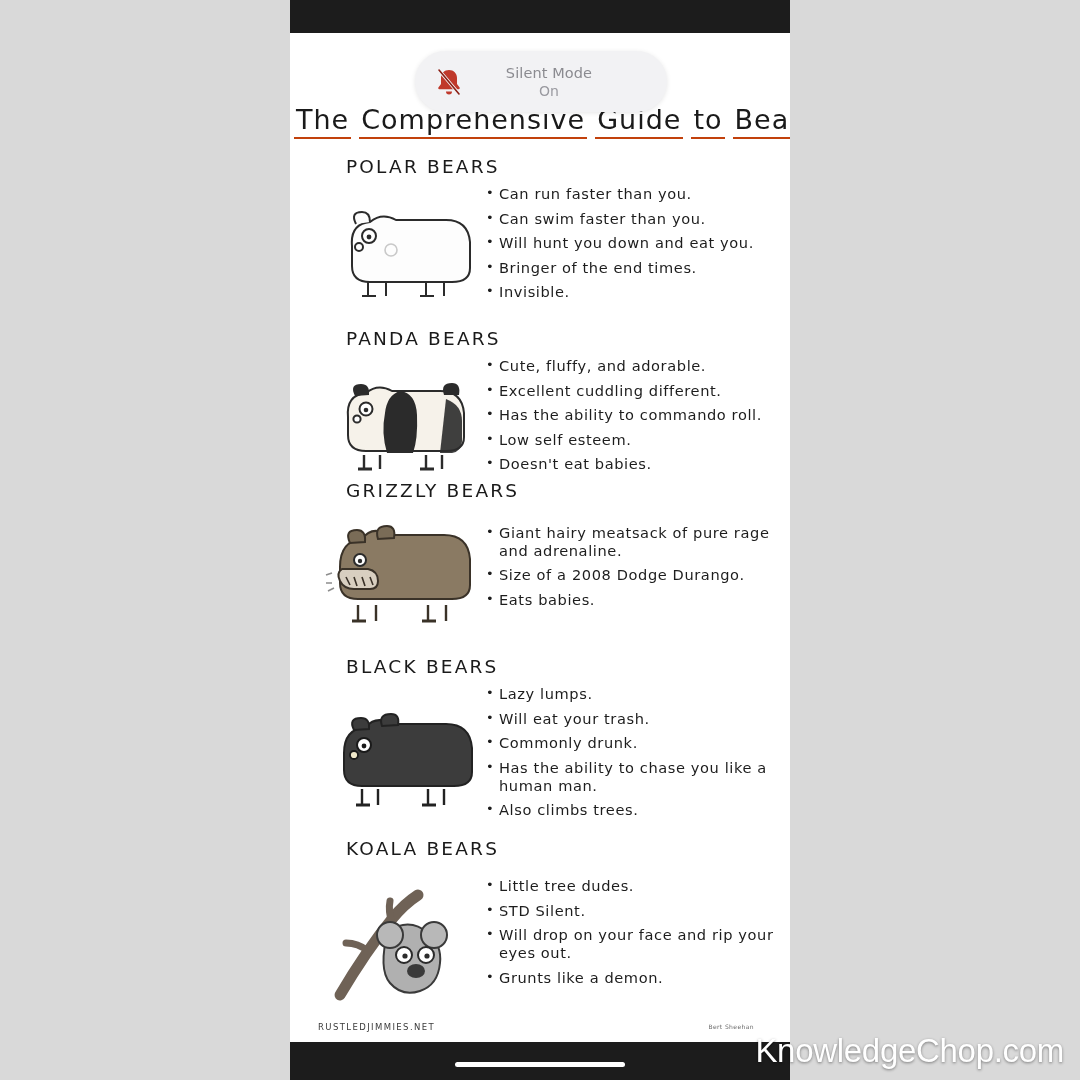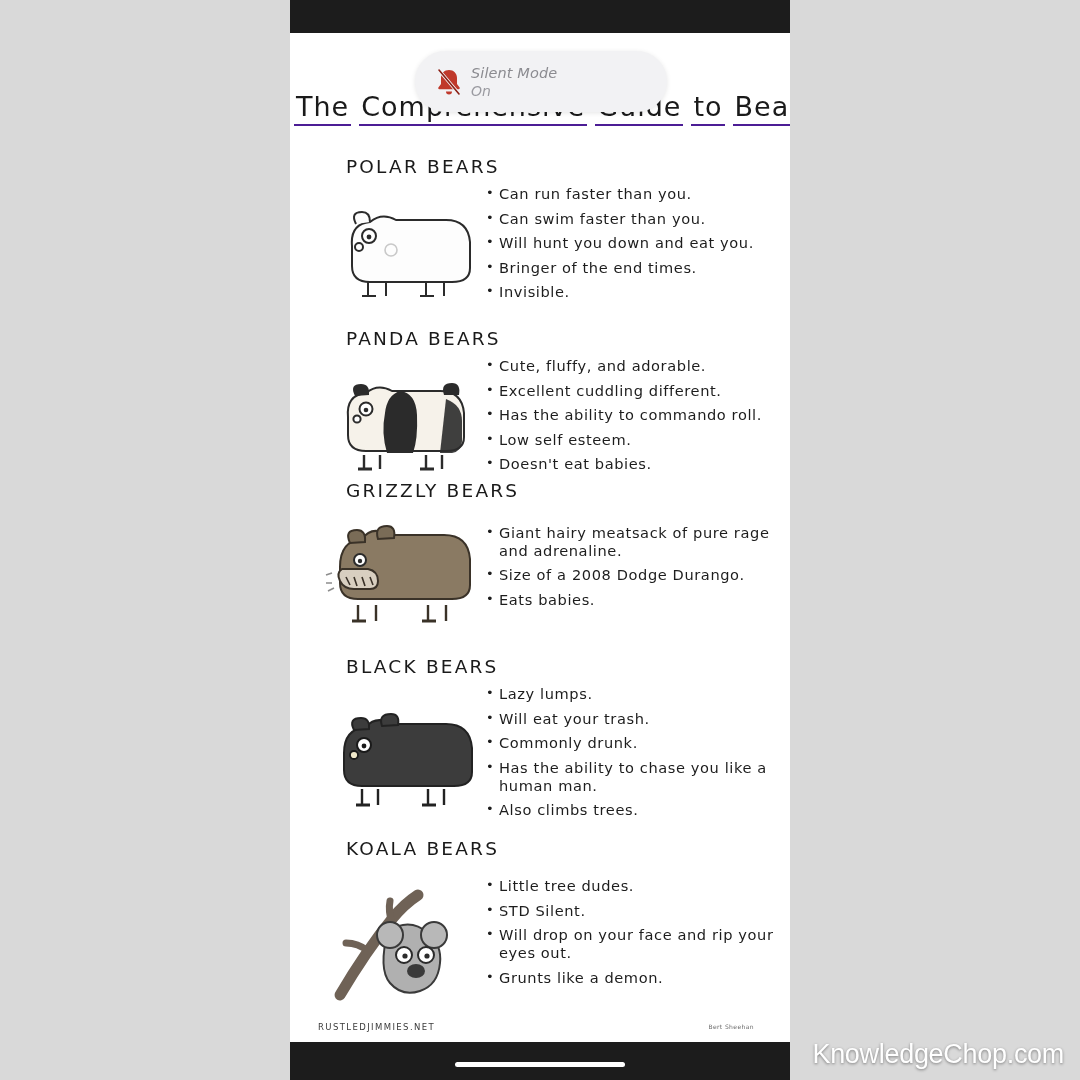--- a/index.html
+++ b/index.html
@@ -68,23 +68,22 @@
   }
   .silent-icon {
     width: 44px;
     display: flex;
     align-items: center;
     justify-content: center;
     margin-left: 12px;
   }
   .silent-text {
     flex: 1;
-    text-align: left;
+    text-align: center;
     padding-right: 40px;
-    font-style: italic;
   }
   .silent-title {
     font-size: 14.5px;
     color: #8b8b90;
     letter-spacing: 0.1px;
     line-height: 18px;
   }
   .silent-sub {
     font-size: 14px;
     color: #9a9aa0;
@@ -107,23 +106,23 @@
     top: 57px;
     width: 500px;
     text-align: center;
     font-family: "DejaVu Sans", sans-serif;
     font-size: 27px;
     letter-spacing: 1px;
     white-space: nowrap;
   }
   .poster-title span.w {
     display: inline-block;
-    border-bottom: 2px solid #4c1d95;
+    border-bottom: 2px solid #c2410c;
     padding: 0 2px 2px 2px;
-    margin: 1px 4px;
+    margin: 14px 4px;
   }
 
   .section {
     position: absolute;
     left: 28px;
     width: 462px;
   }
   .sec-head {
     font-family: "DejaVu Sans", sans-serif;
     font-size: 18.5px;
@@ -178,21 +177,21 @@
     font-size: 6px;
     color: #6b6b6b;
     letter-spacing: 0.4px;
   }
 
   
   .watermark {
     position: absolute;
     right: 16px;
     bottom: 10px;
-    font-size: 27px;
+    font-size: 33px;
     color: #ffffff;
     text-shadow: 0 1px 3px rgba(0,0,0,0.45);
     letter-spacing: -0.3px;
     z-index: 40;
     font-family: "Liberation Sans", sans-serif;
   }
 </style>
 </head>
 <body>
 

